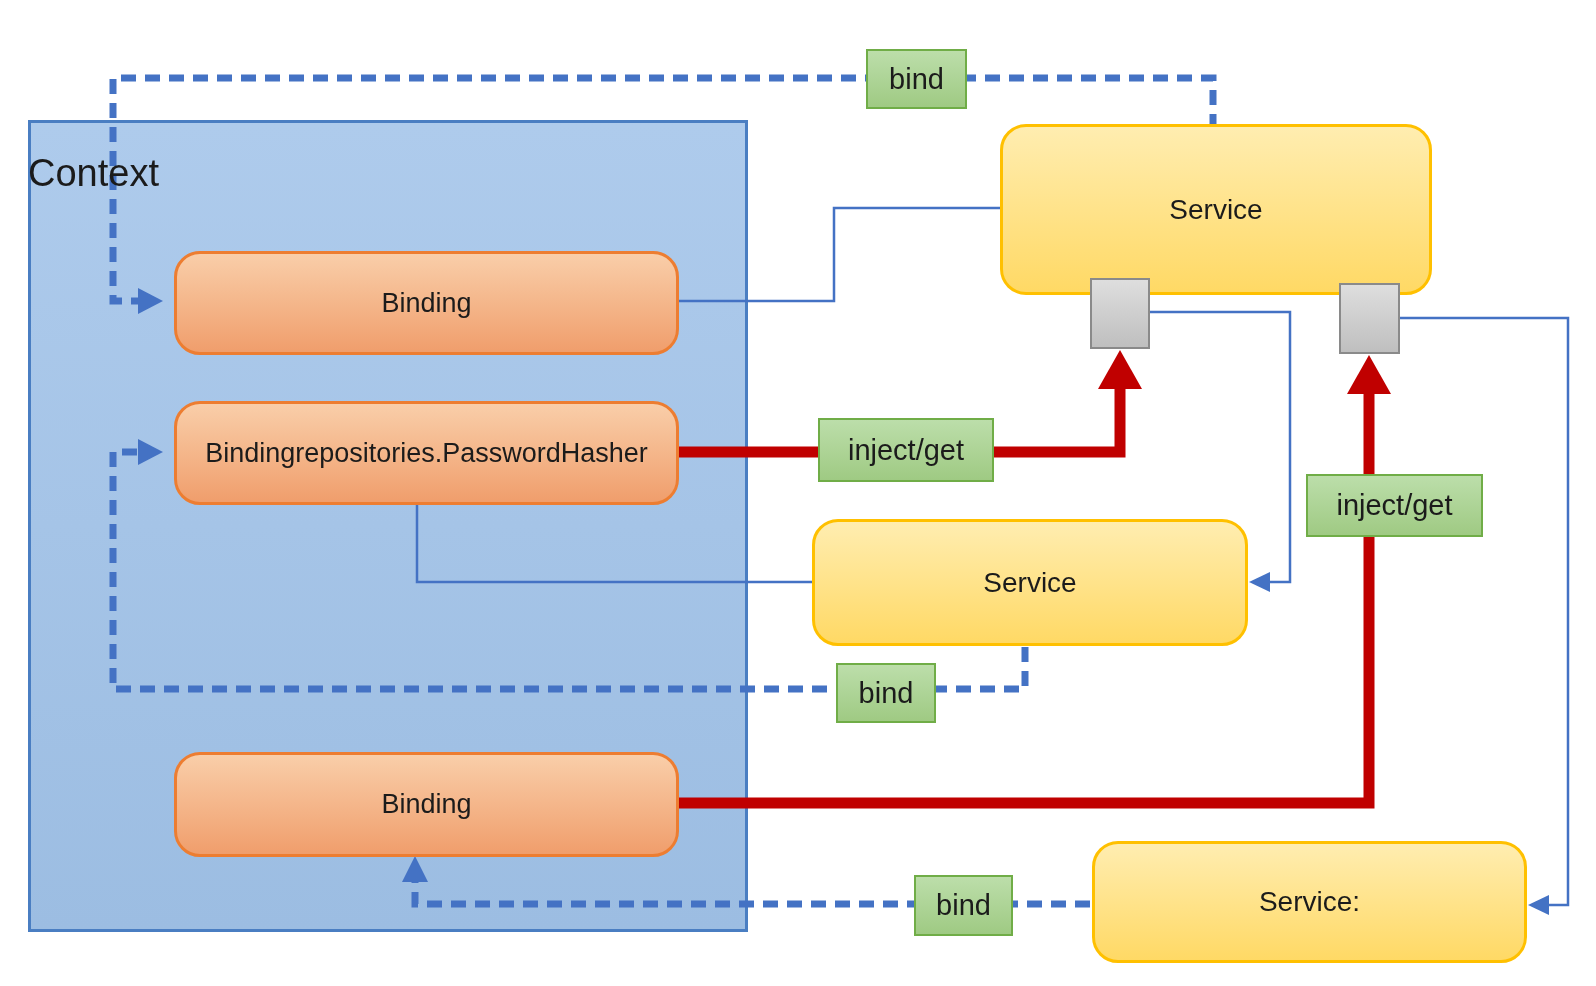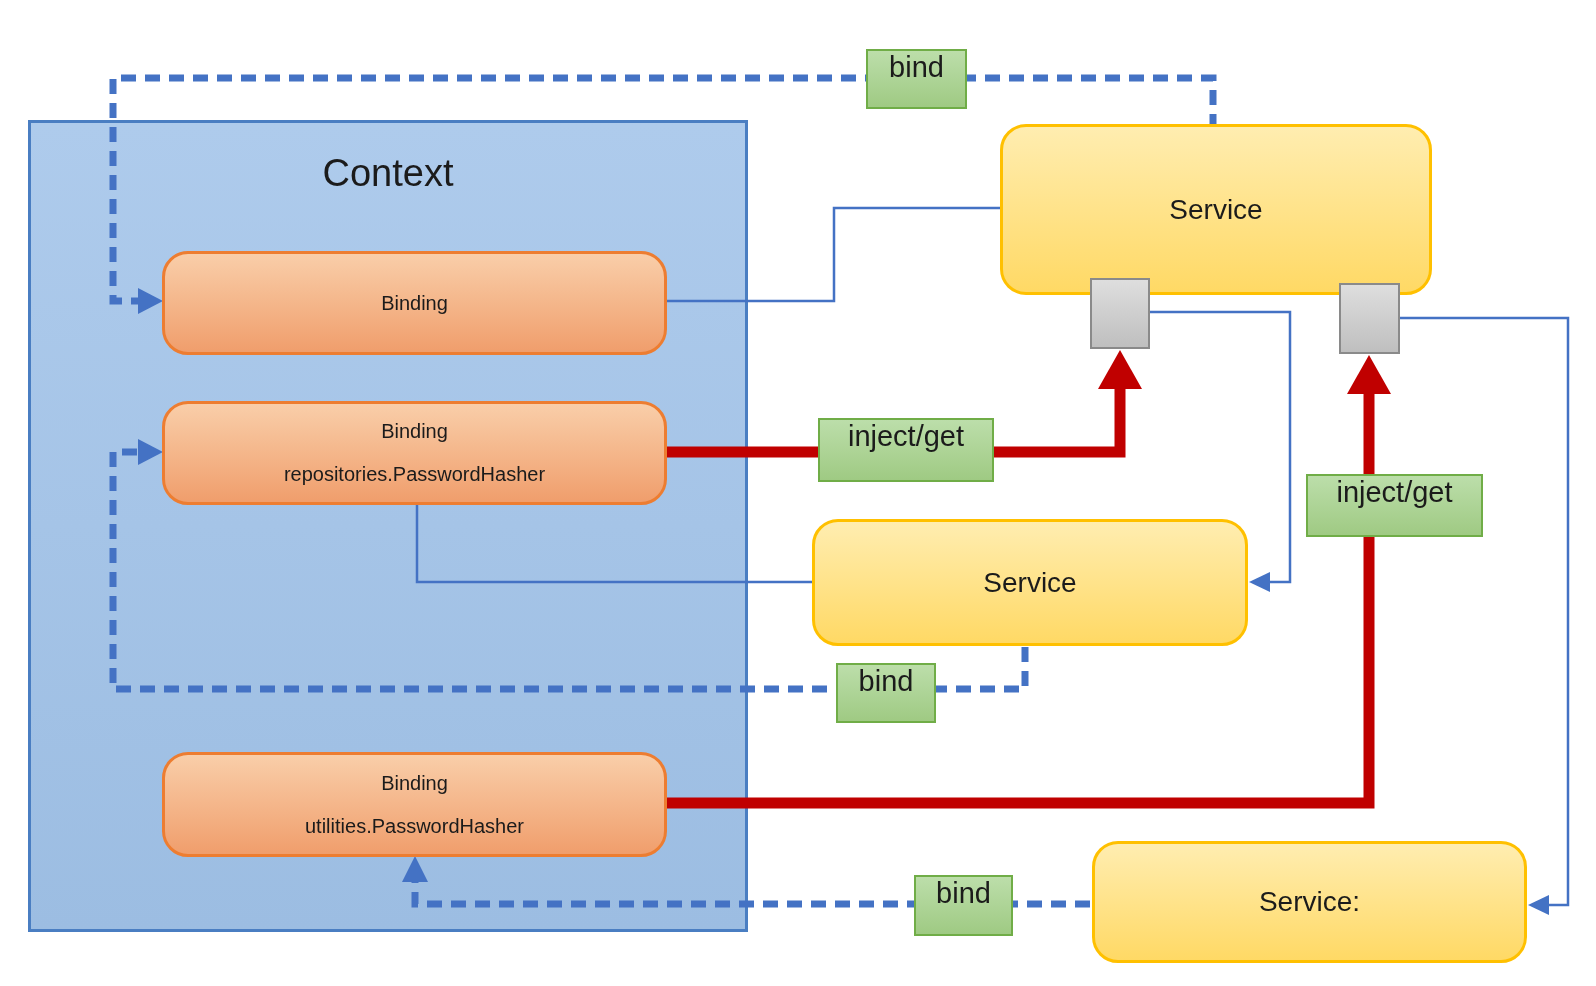--- a/index.html
+++ b/index.html
@@ -9,50 +9,50 @@
   }
   .abs{position:absolute;box-sizing:border-box;}
   #svg-layer{position:absolute;left:0;top:0;z-index:2;}
   .context-box{
     left:28px;top:120px;width:720px;height:812px;z-index:1;
     background:linear-gradient(180deg,#aecbec 0%,#9cbde2 100%);
     border:3px solid #4a7ec2;
   }
   .context-title{
     left:28px;top:148px;width:720px;height:50px;z-index:3;
-    font-size:38px;line-height:50px;text-align:center;
+    font-size:38px;line-height:50px;text-align:left;
   }
   .node{
-    z-index:3;display:flex;flex-direction:column;align-items:center;justify-content:center;
+    z-index:3;display:flex;flex-direction:row;align-items:center;justify-content:center;
     text-align:center;
   }
   .binding{
     background:linear-gradient(180deg,#f9cea9 0%,#f09e6c 100%);
     border:3px solid #ed7d31;border-radius:26px;
-    font-size:20px;line-height:43px;
+    font-size:27px;line-height:43px;margin-left:12px;
   }
   .service{
     background:linear-gradient(180deg,#ffedb0 0%,#ffd965 100%);
     border:3px solid #ffc000;border-radius:26px;
     font-size:28px;line-height:44px;
   }
   .binding-1{left:162px;top:251px;width:505px;height:104px;}
   .binding-2{left:162px;top:401px;width:505px;height:104px;}
   .binding-3{left:162px;top:752px;width:505px;height:105px;}
   .service-1{left:1000px;top:124px;width:432px;height:171px;}
   .service-2{left:812px;top:519px;width:436px;height:127px;}
   .service-3{left:1092px;top:841px;width:435px;height:122px;}
   .gray-sq{
     z-index:4;background:linear-gradient(180deg,#dedede 0%,#bfbfbf 100%);
     border:2px solid #8a8a8a;
   }
   .gray-sq-1{left:1090px;top:278px;width:60px;height:71px;}
   .gray-sq-2{left:1339px;top:283px;width:61px;height:71px;}
   .glabel{
-    z-index:5;display:flex;align-items:flex-start;justify-content:center;
+    z-index:5;display:flex;align-items:center;justify-content:center;
     background:linear-gradient(180deg,#bcdeaa 0%,#9fca83 100%);
     border:2.5px solid #70ad47;font-size:29px;text-align:center;
   }
   .bind-top{left:866px;top:49px;width:101px;height:60px;}
   .bind-middle{left:836px;top:663px;width:100px;height:60px;}
   .bind-bottom{left:914px;top:875px;width:99px;height:61px;}
   .inject-upper{left:818px;top:418px;width:176px;height:64px;}
   .inject-lower{left:1306px;top:474px;width:177px;height:63px;}
   .dash{stroke:#4472c4;stroke-width:7;fill:none;stroke-dasharray:15 9;}
   .thin{stroke:#4472c4;stroke-width:2.5;fill:none;}
@@ -110,21 +110,20 @@
 
   <div class="abs node binding binding-1">
     <div>Binding</div>
   </div>
   <div class="abs node binding binding-2">
     <div>Binding</div>
     <div>repositories.PasswordHasher</div>
   </div>
   <div class="abs node binding binding-3">
     <div>Binding</div>
-    <div>utilities.PasswordHasher</div>
   </div>
 
   <div class="abs node service service-1">
     <div>Service</div>
   </div>
   <div class="abs node service service-2">
     <div>Service</div>
   </div>
   <div class="abs node service service-3">
     <div>Service:</div>

